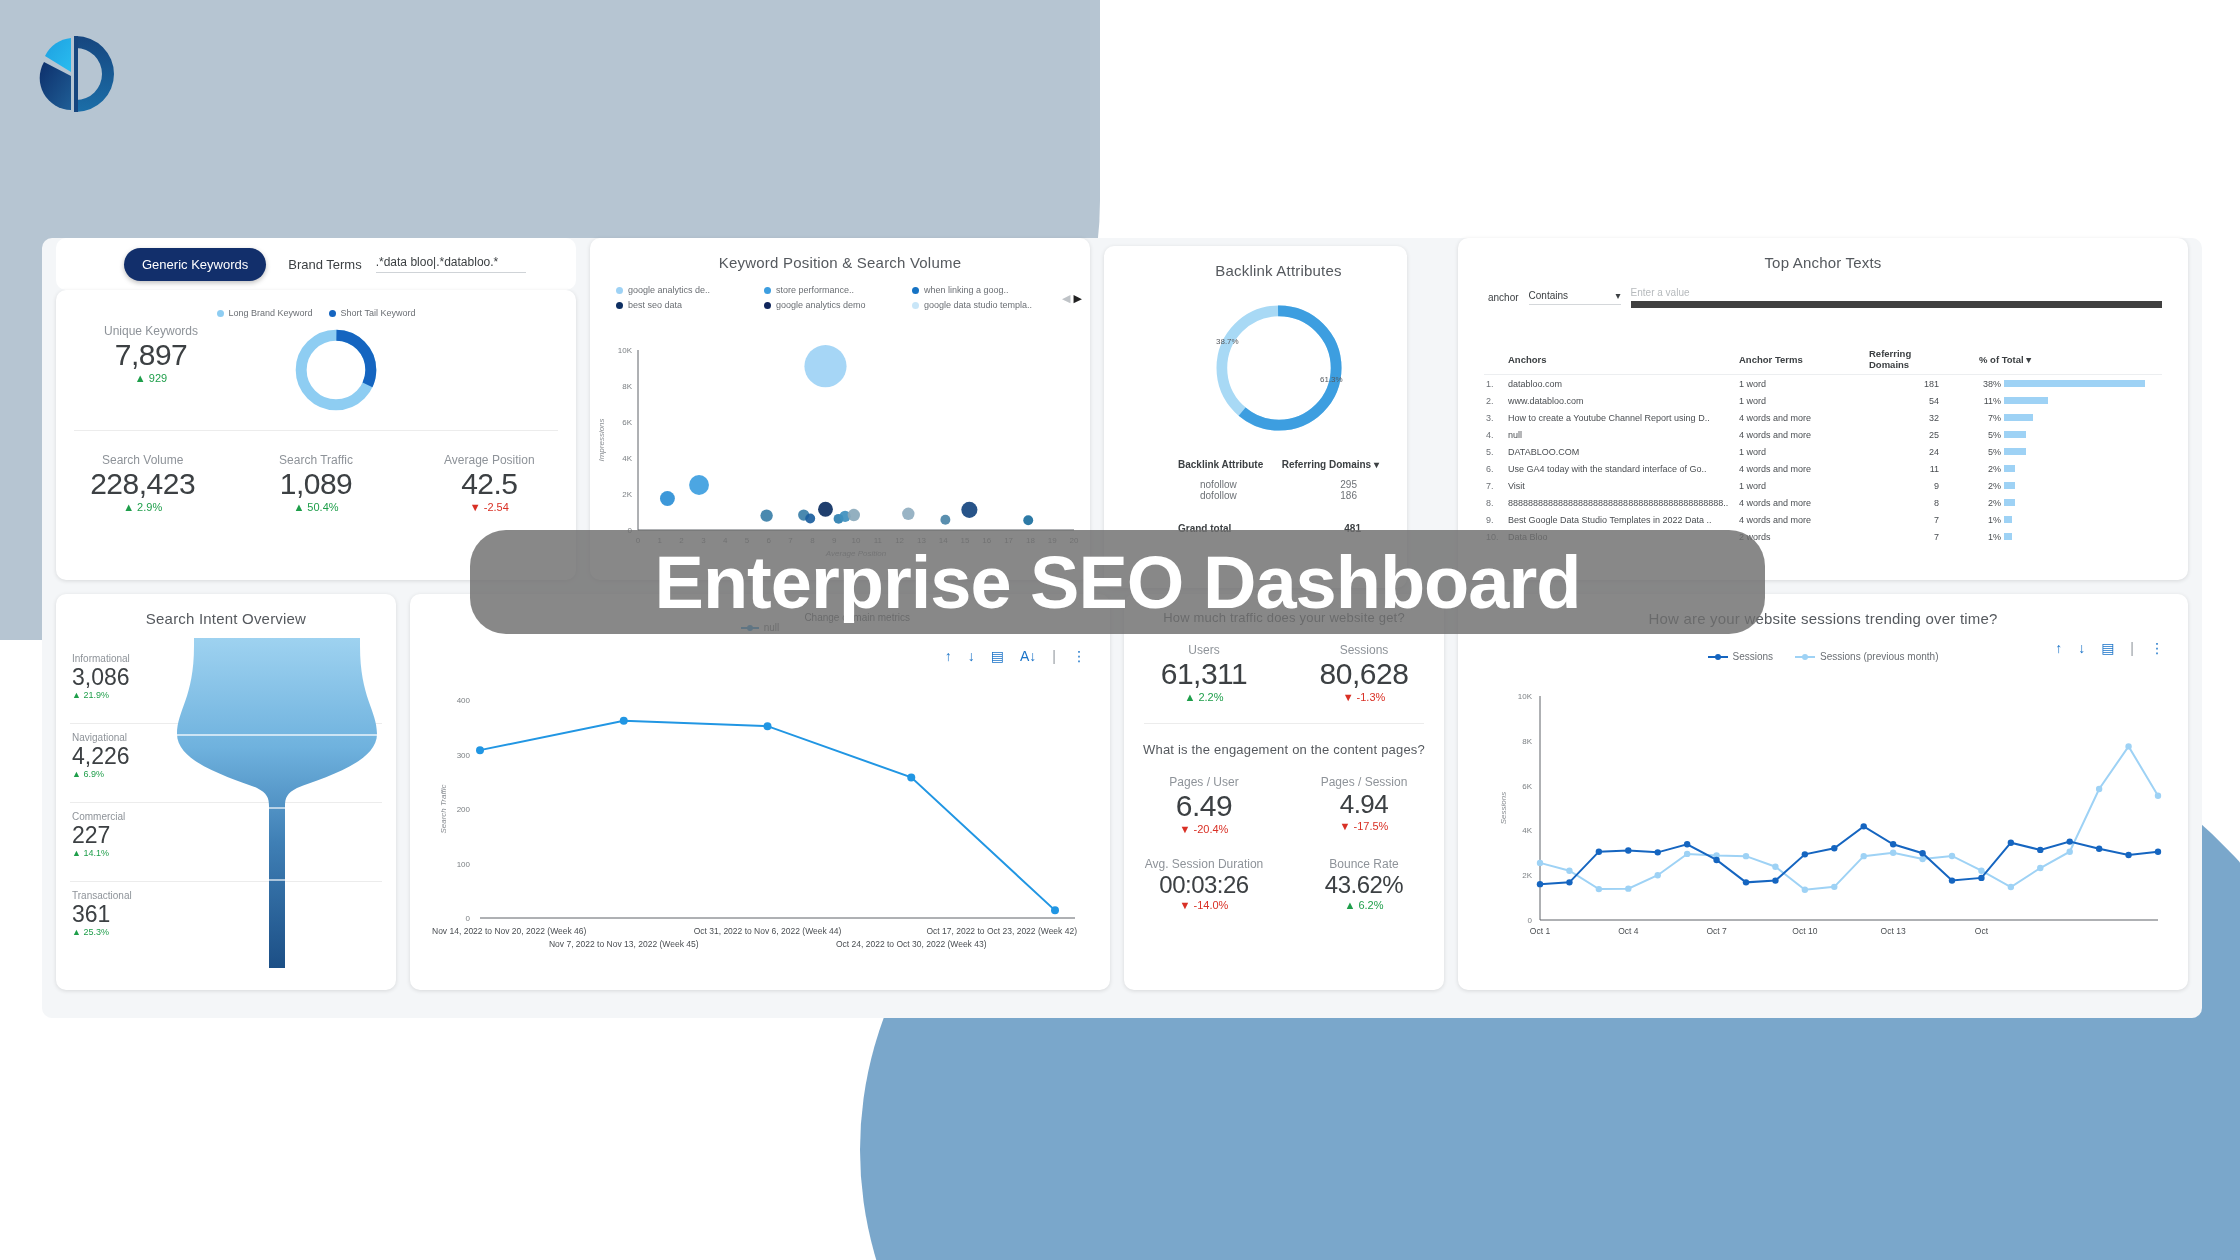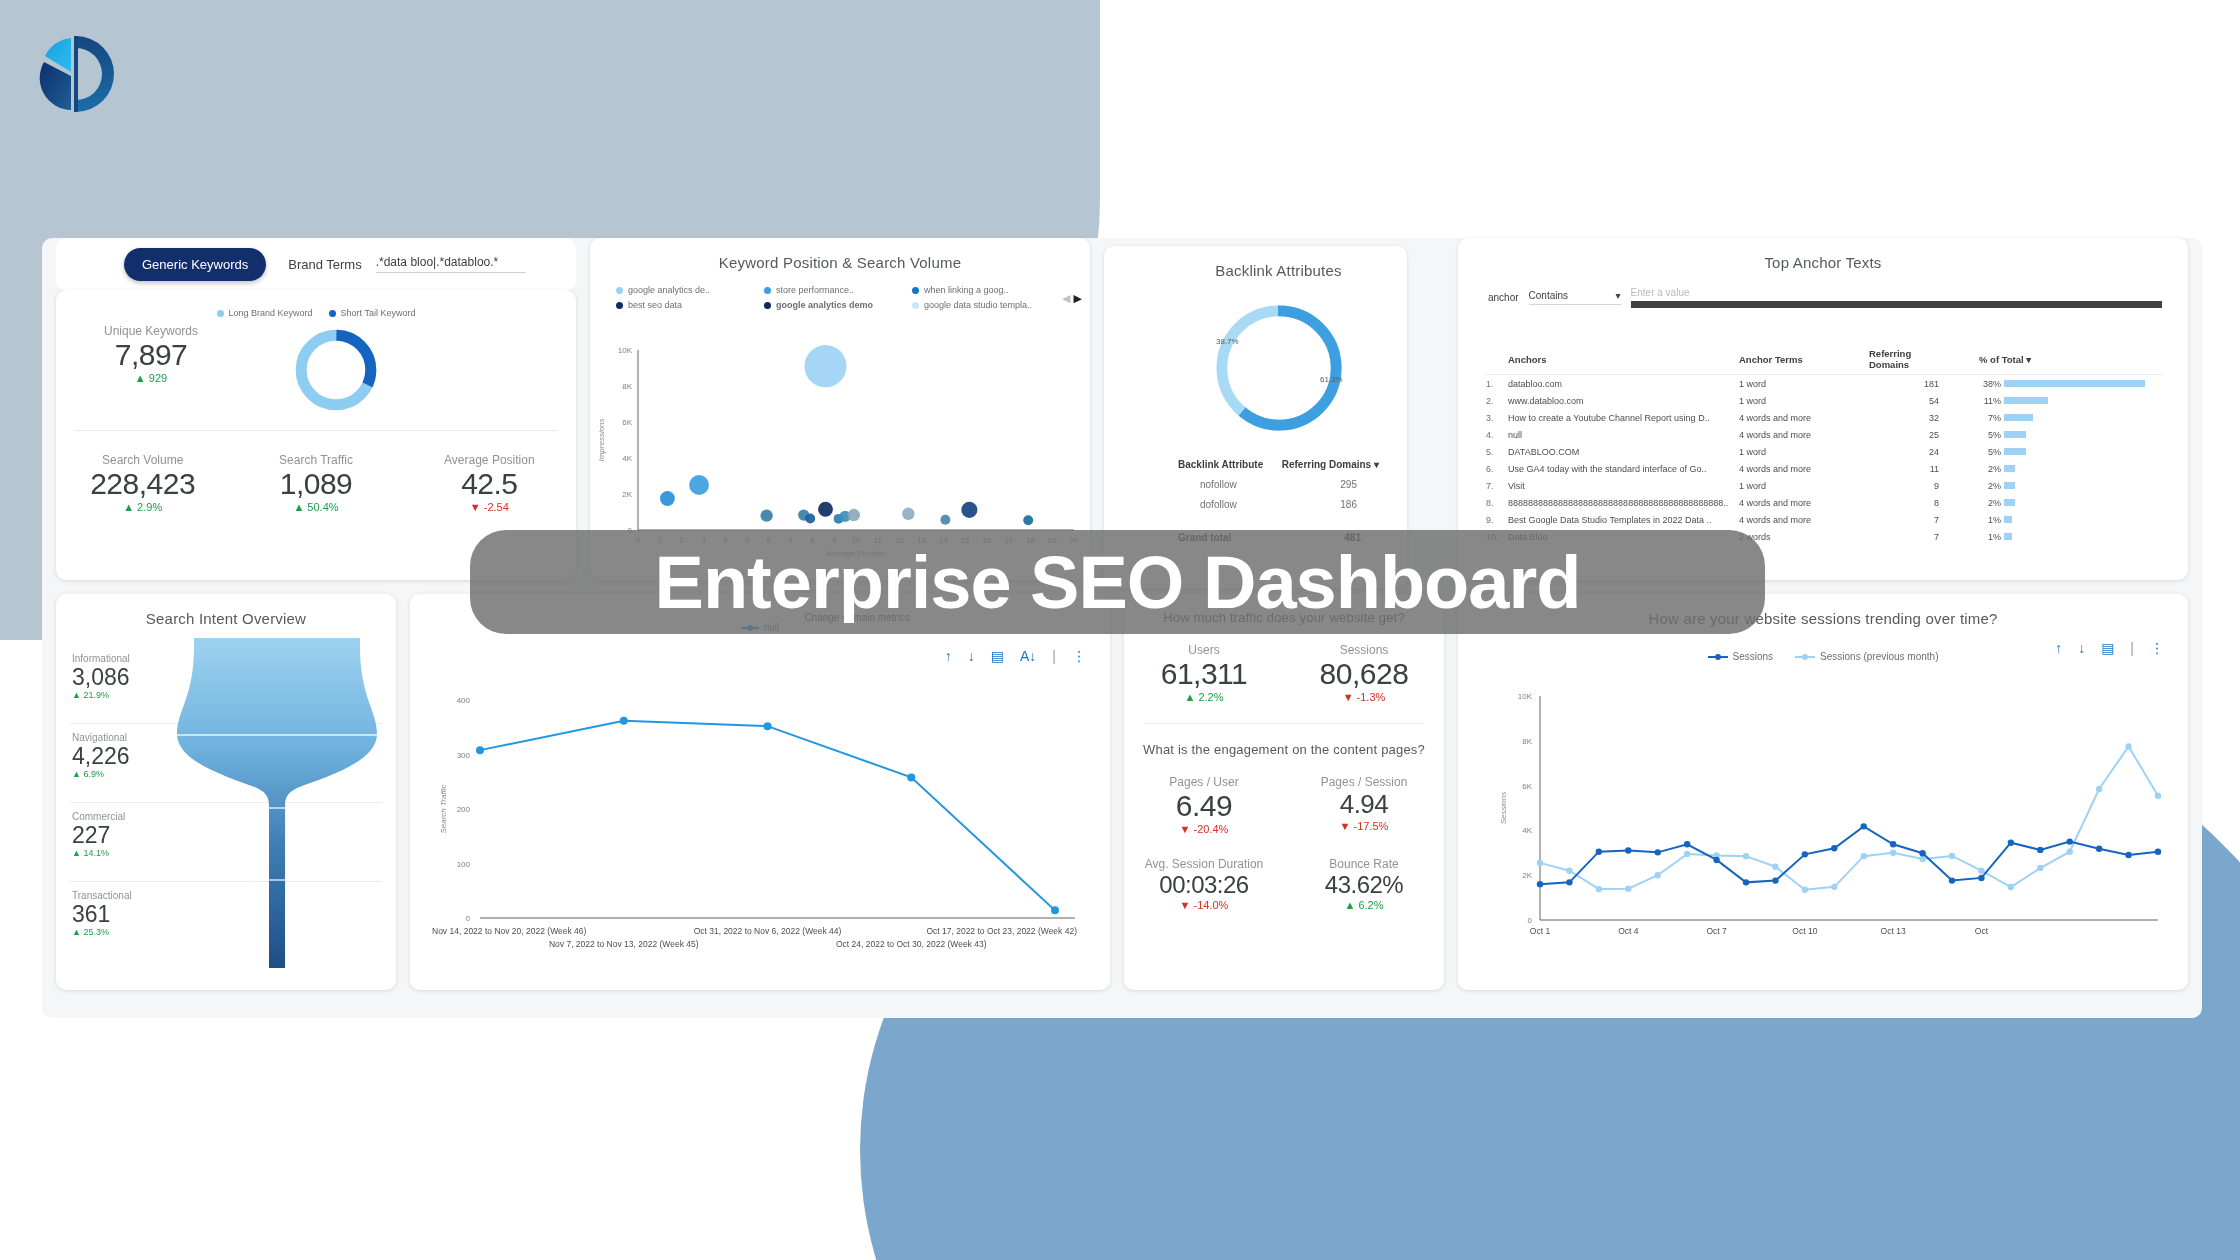--- a/index.html
+++ b/index.html
@@ -243,21 +243,21 @@
       <span class="lg">
           <i class="dot" style="background:#1673c4"></i>
           <b style="font-weight:400">when linking a goog..</b>
         </span>
       <span class="lg">
           <i class="dot" style="background:#0d2f62"></i>
           <b style="font-weight:400">best seo data</b>
         </span>
       <span class="lg">
           <i class="dot" style="background:#10265c"></i>
-          <b style="font-weight:700">google analytics demo</b>
+          <b style="font-weight:400">google analytics demo</b>
         </span>
       <span class="lg">
           <i class="dot" style="background:#c9e6f8"></i>
           <b style="font-weight:400">google data studio templa..</b>
         </span>
     </div>
 
     <div style="position:absolute;right:8px;top:54px;display:flex;gap:3px;font-size:11px;">
       <span style="color:#bfc3c7">◀</span>
       <span style="color:#222">▶</span>
@@ -329,21 +329,21 @@
         <span>Backlink Attribute</span>
         <span>
           <span>Referring Domains</span>
           <span>▾</span>
         </span>
       </div>
       <div style="display:flex;justify-content:space-between;font-size:10px;color:#6d7176;margin-top:9px;padding:0 22px;">
         <span>nofollow</span>
         <span>295</span>
       </div>
-      <div style="display:flex;justify-content:space-between;font-size:10px;color:#6d7176;margin-top:9px;padding:0 22px;">
+      <div style="display:flex;justify-content:space-between;font-size:10px;color:#6d7176;margin-top:0;padding:0 22px;">
         <span>dofollow</span>
         <span>186</span>
       </div>
       <div style="display:flex;justify-content:space-between;font-size:10px;color:#3c4043;font-weight:700;margin-top:22px;padding:0 18px 0 0;">
         <span>Grand total</span>
         <span>481</span>
       </div>
     </div>
   </div>
 

